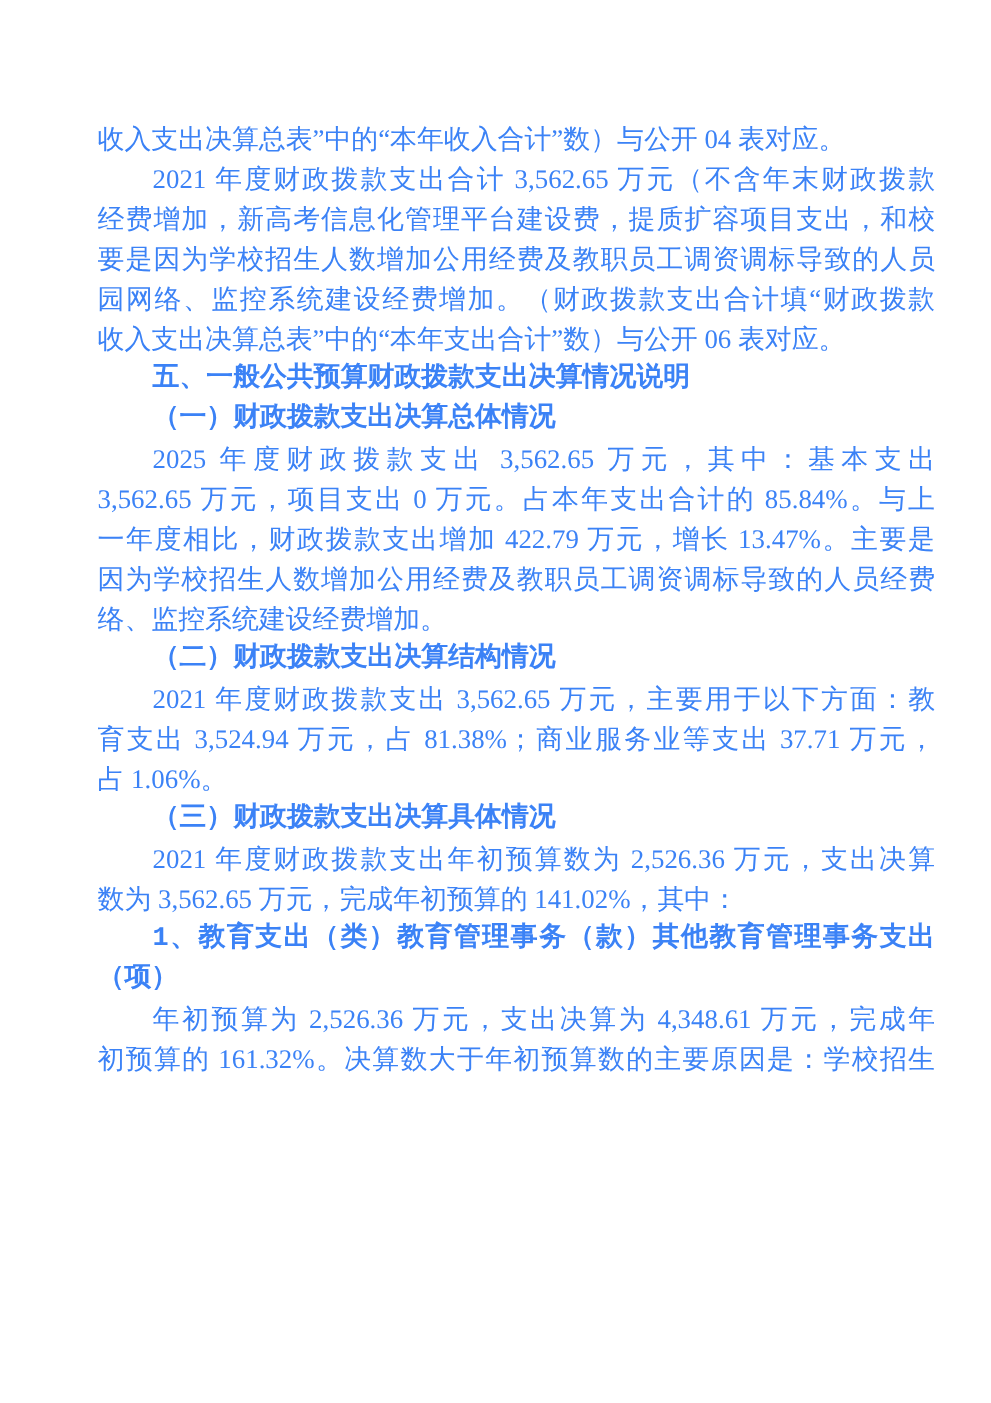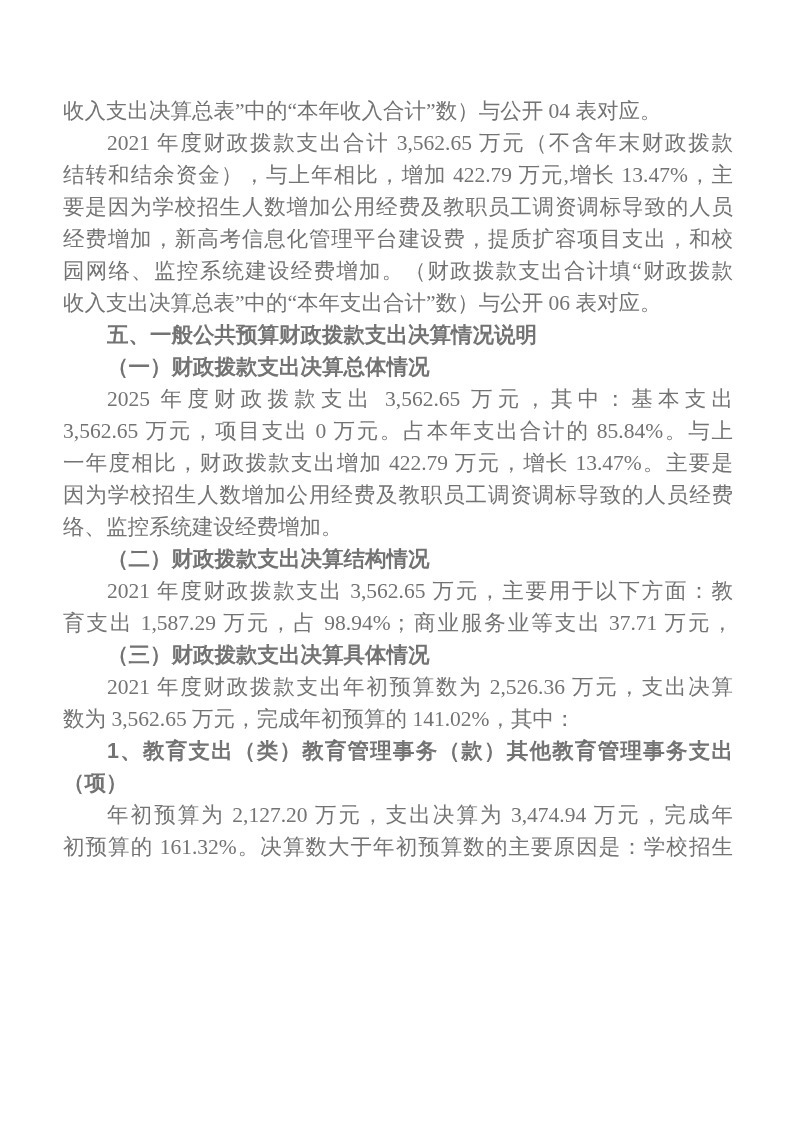--- a/index.html
+++ b/index.html
@@ -9,61 +9,60 @@
     font-family: "Liberation Serif", serif;
   }
   .page {
     position: relative;
     width: 793px; height: 1122px;
     background: #ffffff;
     overflow: hidden;
   }
   .textblock {
     position: absolute;
-    left: 63px; top: 95px;
+    left: 78px; top: 95px;
     width: 670px;
-    color: #737373;
+    color: #3b82f6;
   }
   .ln {
     font-size: 21.5px;
     line-height: 32px;
     height: 32px;
     text-align: left;
     white-space: normal;
     overflow: hidden;
   }
   
   .j {
     text-align: justify;
     text-align-last: justify;
   }
   
   .ind { padding-left: 44px; }
   
   .hd {
-    font-family: Liberation Sans, sans-serif;
+    font-family: Liberation Mono, monospace;
     font-weight: 700;
     font-size: 21.5px;
   }
 </style>
 </head>
 <body>
 
 <div class="page">
   <div class="textblock">
 
     <div class="para">
       <div class="ln">收入支出决算总表”中的“本年收入合计”数）与公开 04 表对应。</div>
     </div>
 
     <div class="para">
       <div class="ln j ind">2021 年度财政拨款支出合计 3,562.65 万元（不含年末财政拨款</div>
-      <div class="ln j">结转和结余资金），与上年相比，增加 422.79 万元,增长 13.47%，主</div>
+      <div class="ln j">经费增加，新高考信息化管理平台建设费，提质扩容项目支出，和校</div>
       <div class="ln j">要是因为学校招生人数增加公用经费及教职员工调资调标导致的人员</div>
-      <div class="ln j">经费增加，新高考信息化管理平台建设费，提质扩容项目支出，和校</div>
       <div class="ln j">园网络、监控系统建设经费增加。（财政拨款支出合计填“财政拨款</div>
       <div class="ln">收入支出决算总表”中的“本年支出合计”数）与公开 06 表对应。</div>
     </div>
 
     <div class="para">
       <div class="ln hd ind">五、一般公共预算财政拨款支出决算情况说明</div>
     </div>
 
     <div class="para">
       <div class="ln hd ind">（一）财政拨款支出决算总体情况</div>
@@ -76,38 +75,39 @@
       <div class="ln j">因为学校招生人数增加公用经费及教职员工调资调标导致的人员经费</div>
       <div class="ln">络、监控系统建设经费增加。</div>
     </div>
 
     <div class="para">
       <div class="ln hd ind">（二）财政拨款支出决算结构情况</div>
     </div>
 
     <div class="para">
       <div class="ln j ind">2021 年度财政拨款支出 3,562.65 万元，主要用于以下方面：教</div>
-      <div class="ln j">育支出 1,587.29 万元，占 98.94%；商业服务业等支出 37.71 万元，</div>
+      <div class="ln j">育支出 3,524.94 万元，占 81.38%；商业服务业等支出 37.71 万元，</div>
+      <div class="ln">占 1.06%。</div>
     </div>
 
     <div class="para">
       <div class="ln hd ind">（三）财政拨款支出决算具体情况</div>
     </div>
 
     <div class="para">
       <div class="ln j ind">2021 年度财政拨款支出年初预算数为 2,526.36 万元，支出决算</div>
       <div class="ln">数为 3,562.65 万元，完成年初预算的 141.02%，其中：</div>
     </div>
 
     <div class="para">
       <div class="ln hd j ind">1、教育支出（类）教育管理事务（款）其他教育管理事务支出</div>
       <div class="ln hd">（项）</div>
     </div>
 
 
 
     <div class="para">
-      <div class="ln j ind">年初预算为 2,127.20 万元，支出决算为 3,474.94 万元，完成年</div>
+      <div class="ln j ind">年初预算为 2,526.36 万元，支出决算为 4,348.61 万元，完成年</div>
       <div class="ln j">初预算的 161.32%。决算数大于年初预算数的主要原因是：学校招生</div>
     </div>
 
   </div>
 </div>
 
 </body></html>

